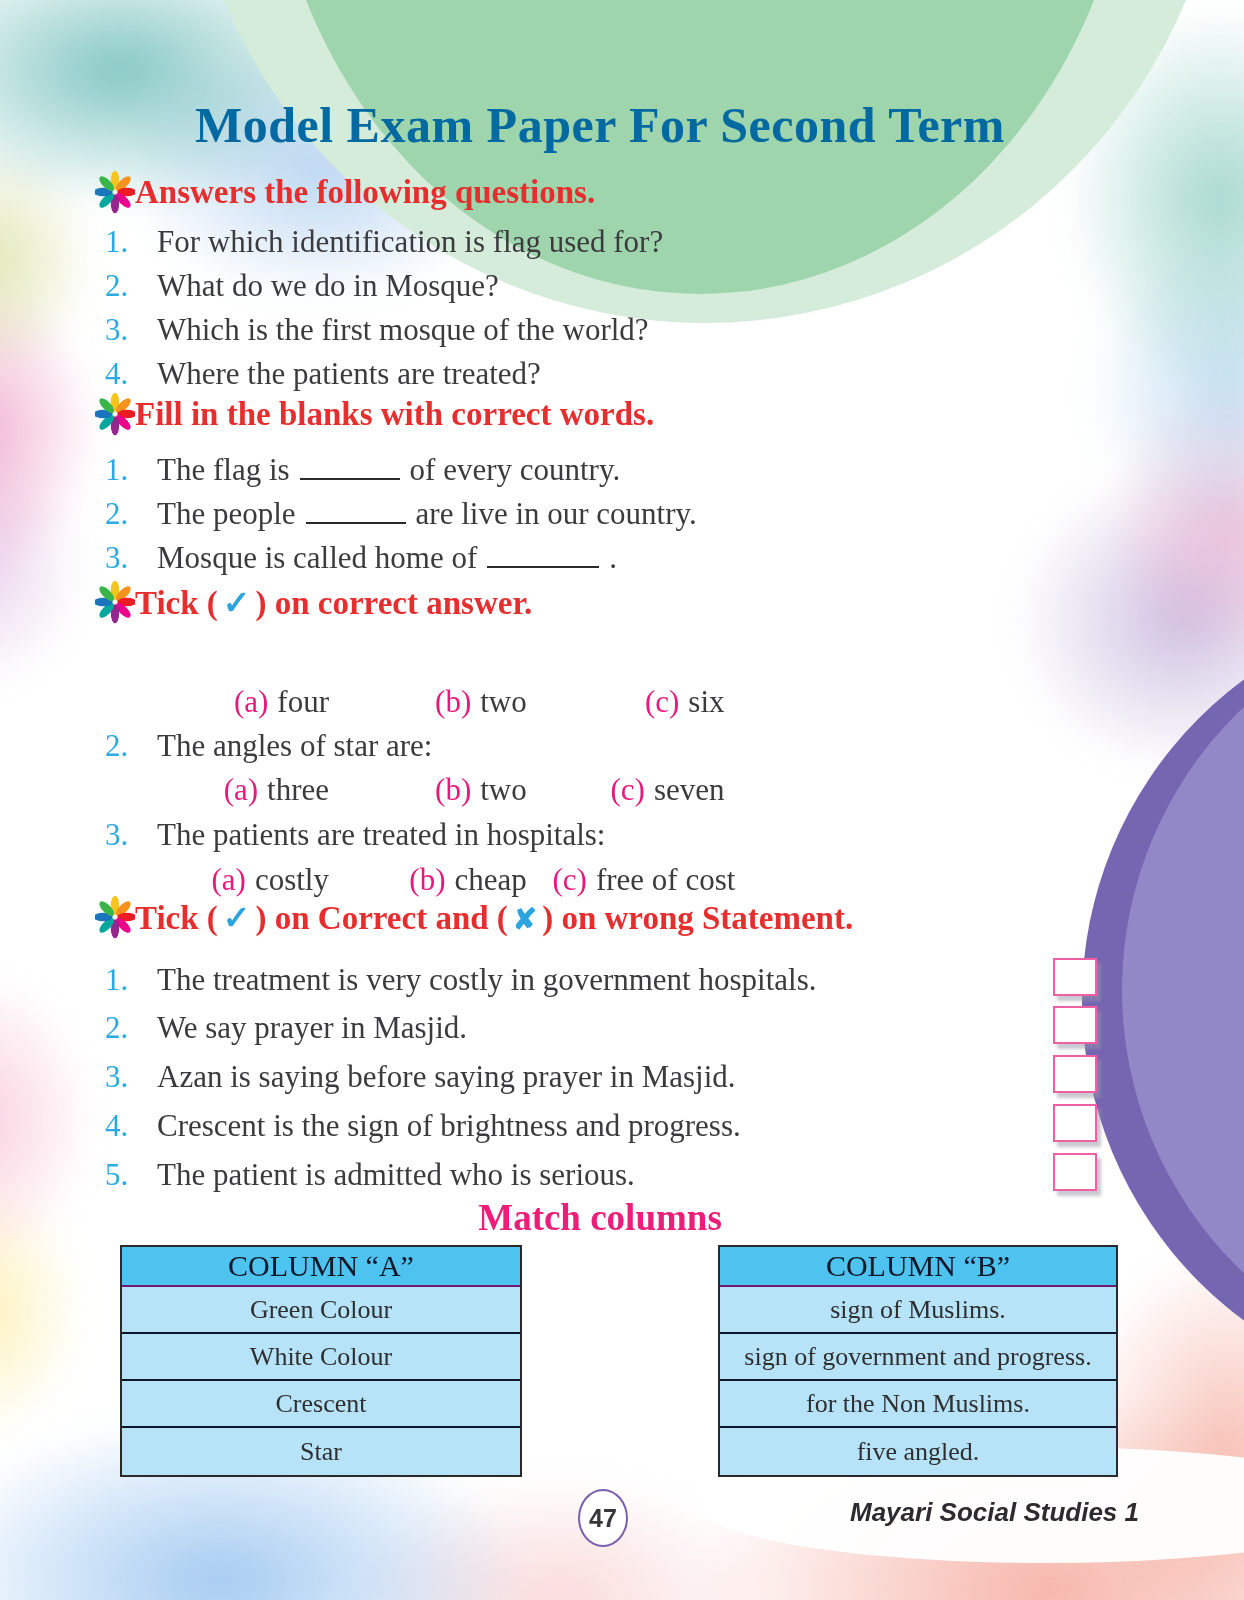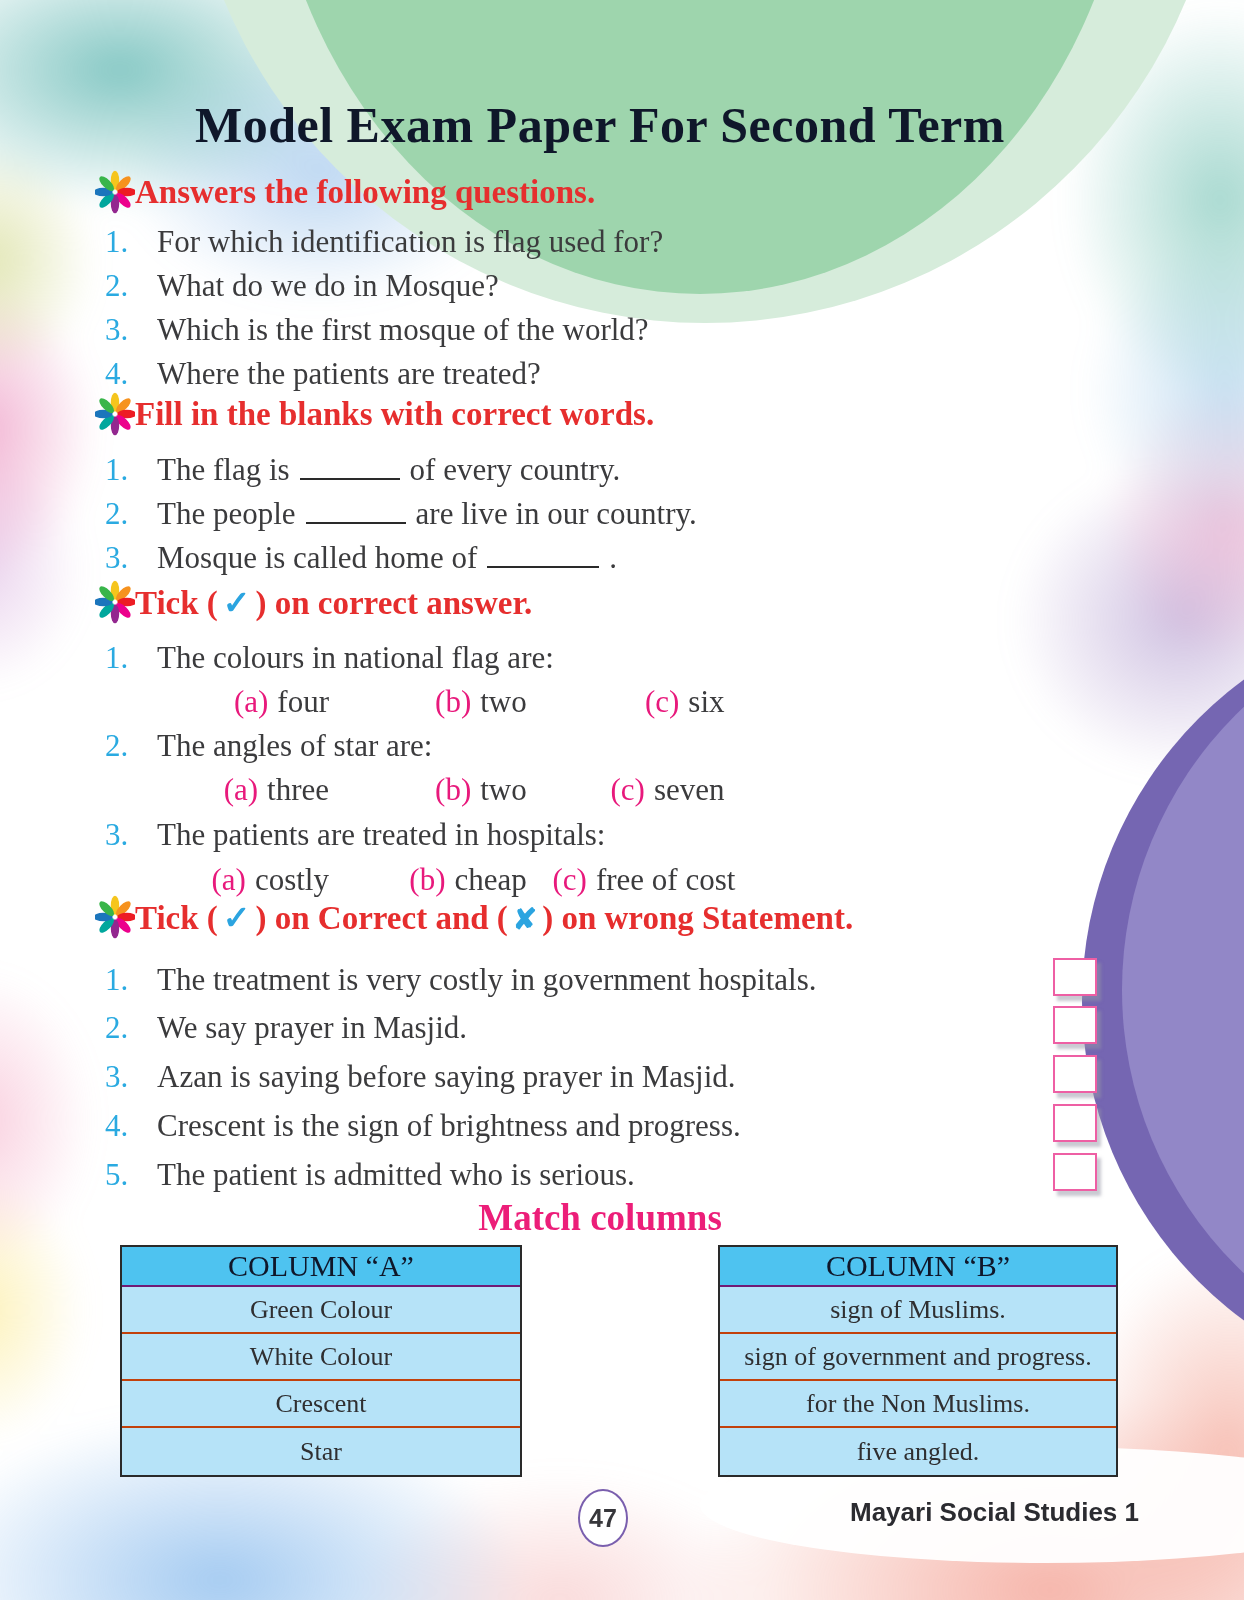--- a/index.html
+++ b/index.html
@@ -27,21 +27,21 @@
       radial-gradient(ellipse 180px 200px at 1270px 560px,rgba(235,120,170,.35), transparent 70%),
       radial-gradient(ellipse 240px 220px at 1220px 660px,rgba(150,120,190,.45), transparent 70%),
       radial-gradient(ellipse 520px 280px at 1090px 1630px,rgba(238,120,100,.55), transparent 70%),
       radial-gradient(ellipse 220px 280px at 1270px 1480px,rgba(240,140,120,.5), transparent 70%);
   }
   #shapes { position:absolute; left:0; top:0; z-index:1; }
   
   #content { position:absolute; left:95px; top:0; width:1060px; height:1600px; z-index:2; }
   .page-title {
     position:absolute; top:96px; left:0; width:1010px; text-align:center;
-    font-size:50px; font-weight:bold; color:#0f172a; letter-spacing:0.5px;
+    font-size:50px; font-weight:bold; color:#0369a1; letter-spacing:0.5px;
   }
   .heading {
     position:absolute; left:0; display:flex; align-items:center; gap:0;
     font-size:33px; font-weight:bold; color:#e62e2e; white-space:nowrap;
   }
   .heading .flower { display:inline-flex; width:40px; height:48px; }
   .tick-glyph  { color:#2ba4e0; font-weight:bold; margin:0 5px; }
   .cross-glyph { color:#2ba4e0; font-weight:bold; margin:0 5px; font-size:29px; }
   .row {
     position:absolute; left:0; width:1020px; padding-left:10px;
@@ -65,36 +65,36 @@
     position:absolute; top:1196px; left:0; width:1010px; text-align:center;
     font-size:37px; font-weight:bold; color:#ec1e79;
   }
   .mtable { position:absolute; top:1245px; width:402px; border:2px solid #2a2a2a; }
   .t-header {
     height:40px; background:#4ec3f0; border-bottom:2px solid #701a75;
     display:flex; align-items:center; justify-content:center;
     font-size:30px; color:#0f172a;
   }
   .t-row {
-    height:47px; background:#b6e3f8; border-bottom:2px solid #c2410c;
+    height:47px; background:#b6e3f8; border-bottom:2px solid #0f172a;
     display:flex; align-items:center; justify-content:center;
     font-size:26px; color:#2f2f31; white-space:nowrap; overflow:hidden;
   }
   .t-row:last-child { border-bottom:none; }
   
   .page-num-circle {
     position:absolute; left:578px; top:1489px; width:50px; height:58px; z-index:3;
     border:2px solid #7a5fae; border-radius:50%; background:#ffffff;
     display:flex; align-items:center; justify-content:center;
     font-family:"Liberation Sans", sans-serif; font-weight:bold; font-size:25px; color:#37373b;
   }
   .book-title {
     position:absolute; right:105px; top:1497px; z-index:3;
     font-family:"Liberation Sans", sans-serif; font-weight:bold;
-    font-size:26px; color:#2b2b30;
+    font-size:26px; color:#2b2b30;font-style:italic;
   }
 </style>
 </head>
 <body>
 
 <div id="page">
 
   <div id="watercolor"></div>
 
   <svg id="shapes" width="1244" height="1600" viewBox="0 0 1244 1600">
@@ -221,23 +221,20 @@
               <ellipse cy="-13" rx="4.6" ry="10.5" fill="#1b75bc"></ellipse>
             </g>
           <g transform="rotate(315)">
               <ellipse cy="-13" rx="4.6" ry="10.5" fill="#39b54a"></ellipse>
             </g>
         </svg>
       </span>
       <span><span>Tick (</span><span class="tick-glyph">✓</span><span>) on correct answer.</span></span>
     </div>
 
-    <div class="row" style="top:638px">
-      <span class="num">1.</span><span>The colours in national flag are:</span>
-    </div>
     <div class="row opts" style="top:682px">
       <span class="opt"><span class="opt-label">(a)</span><span>four</span></span>
       <span class="opt"><span class="opt-label">(b)</span><span>two</span></span>
       <span class="opt"><span class="opt-label">(c)</span><span>six</span></span>
     </div>
 
     <div class="row" style="top:726px">
       <span class="num">2.</span><span>The angles of star are:</span>
     </div>
     <div class="row opts" style="top:770px">

